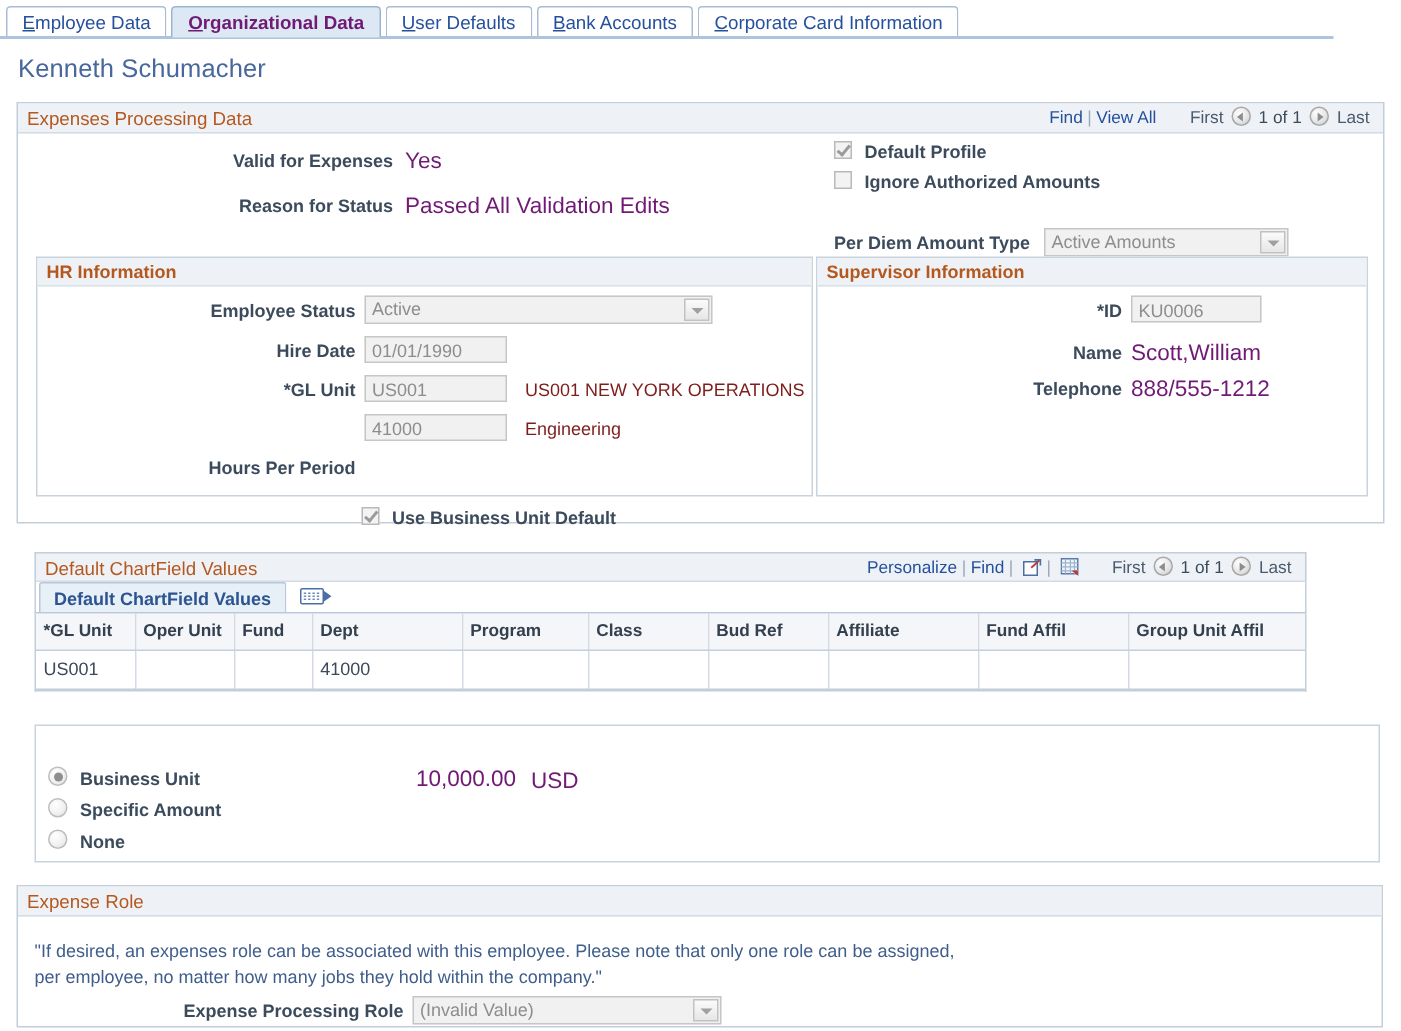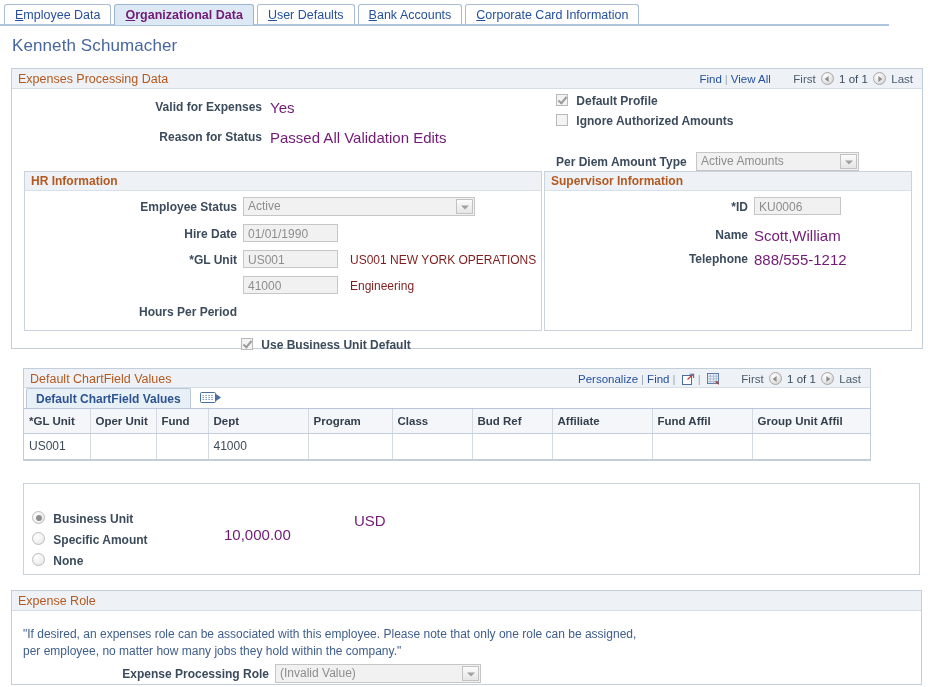--- a/index.html
+++ b/index.html
@@ -575,21 +575,21 @@
     </div>
     <div class="cbrow" style="left:8px; top:48px;">
       <span class="radio"></span>
       <span class="cblabel">Specific Amount</span>
     </div>
     <div class="cbrow" style="left:8px; top:69px;">
       <span class="radio"></span>
       <span class="cblabel">None</span>
     </div>
 
-    <div class="frow" style="left:200px; top:42px; width:120px; ">
+    <div class="frow" style="left:200px; top:27px; width:120px; text-align:right;">
       <span class="fvalue" style="margin-left:0;">10,000.00</span>
     </div>
     <div class="frow" style="left:330px; top:28px;">
       <span class="fvalue" style="margin-left:0;">USD</span>
     </div>
   </div>
 
   <div style="position:absolute; left:11px; top:590px; width:911px; height:95px; border:1px solid #c3cedb; background:#ffffff; box-sizing:border-box;">
     <div class="gb-header">
       <span class="gb-title">Expense Role</span>

